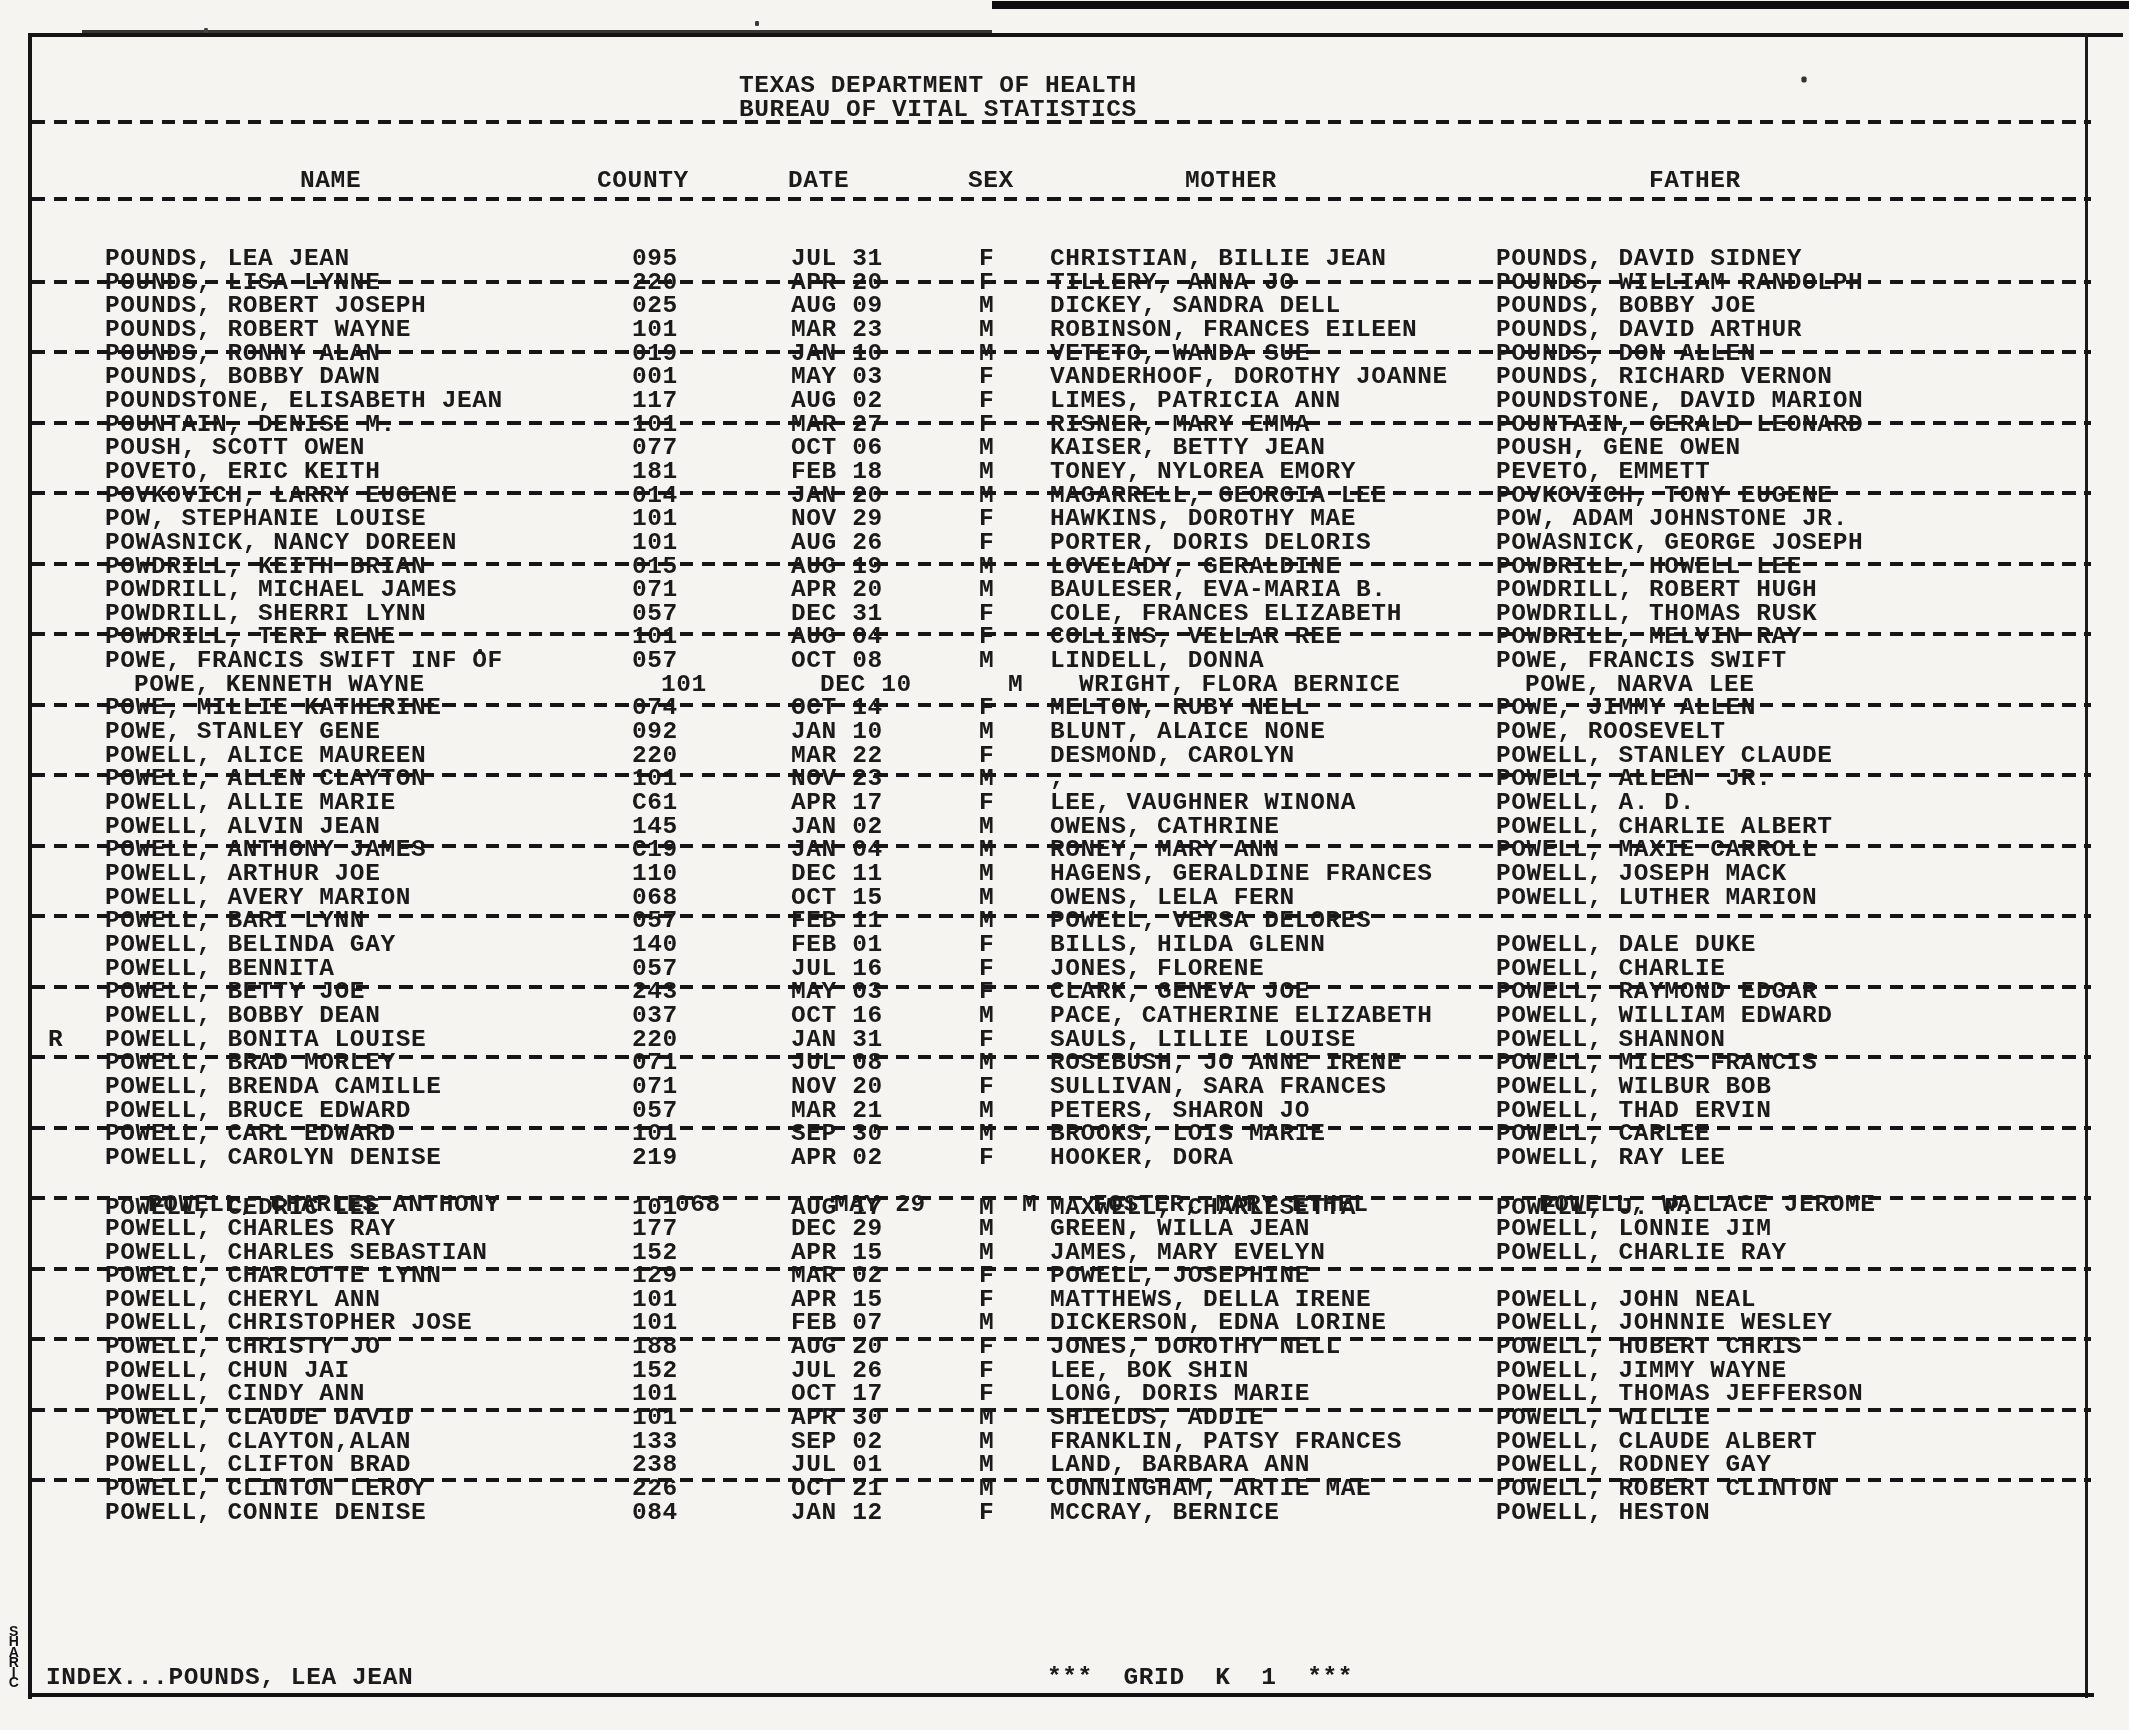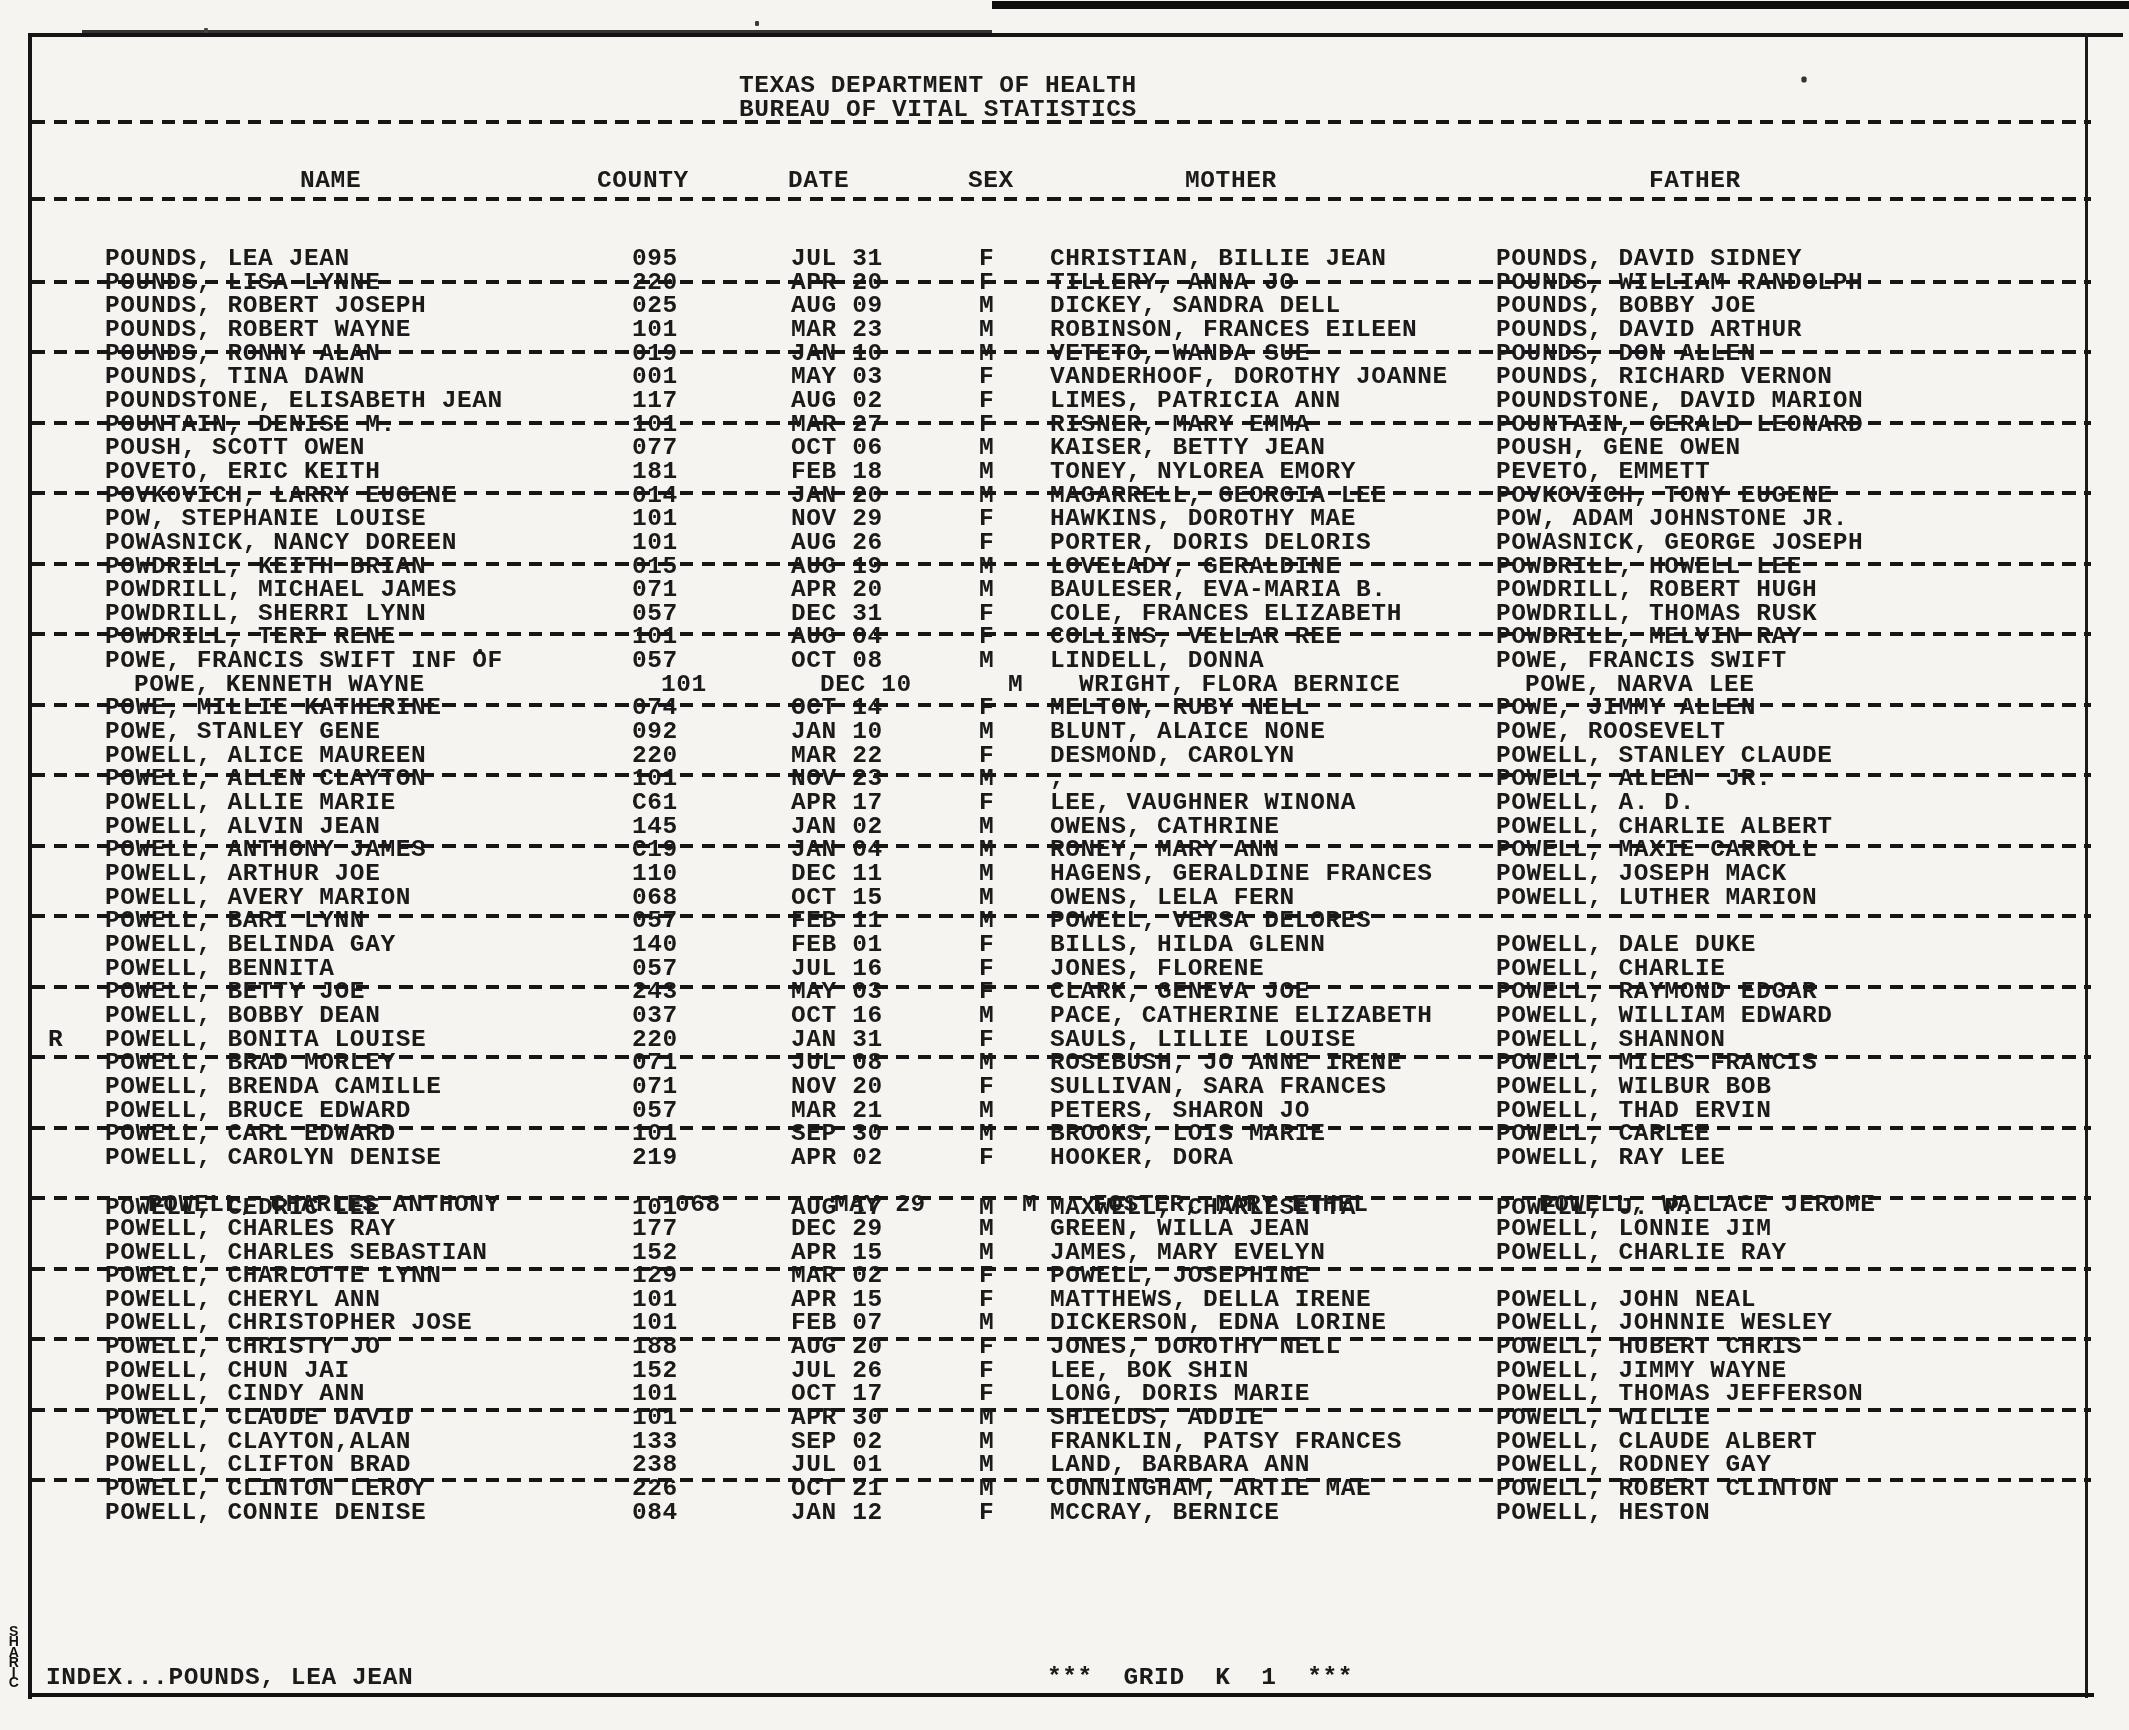--- a/index.html
+++ b/index.html
@@ -151,21 +151,21 @@
       <span class="c-flag"></span>
       <span class="c-name">POUNDS, RONNY ALAN</span>
       <span class="c-county">019</span>
       <span class="c-date">JAN 10</span>
       <span class="c-sex">M</span>
       <span class="c-mother">VETETO, WANDA SUE</span>
       <span class="c-father">POUNDS, DON ALLEN</span>
     </div>
       <div class="row" style="top: 118px;">
       <span class="c-flag"></span>
-      <span class="c-name">POUNDS, TINA DAWN</span>
+      <span class="c-name">POUNDS, BOBBY DAWN</span>
       <span class="c-county">001</span>
       <span class="c-date">MAY 03</span>
       <span class="c-sex">F</span>
       <span class="c-mother">VANDERHOOF, DOROTHY JOANNE</span>
       <span class="c-father">POUNDS, RICHARD VERNON</span>
     </div>
       <div class="row" style="top: 142px;">
       <span class="c-flag"></span>
       <span class="c-name">POUNDSTONE, ELISABETH JEAN</span>
       <span class="c-county">117</span>

